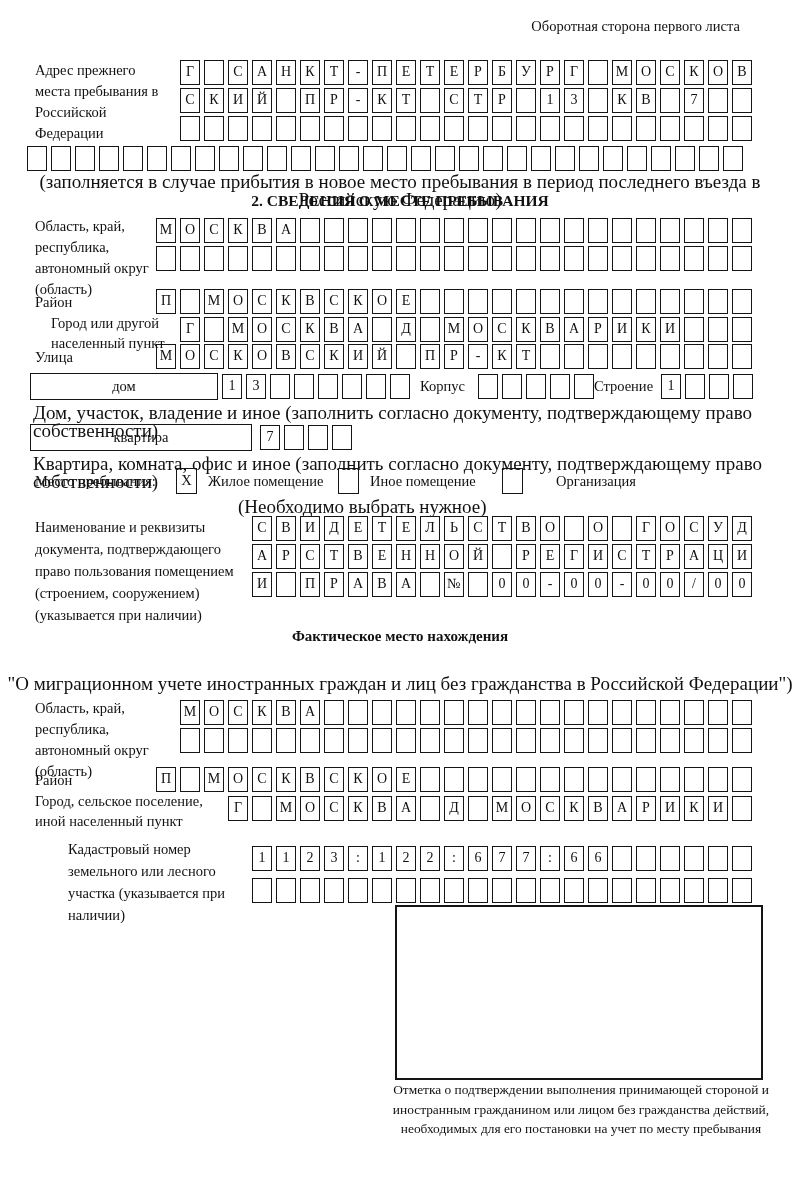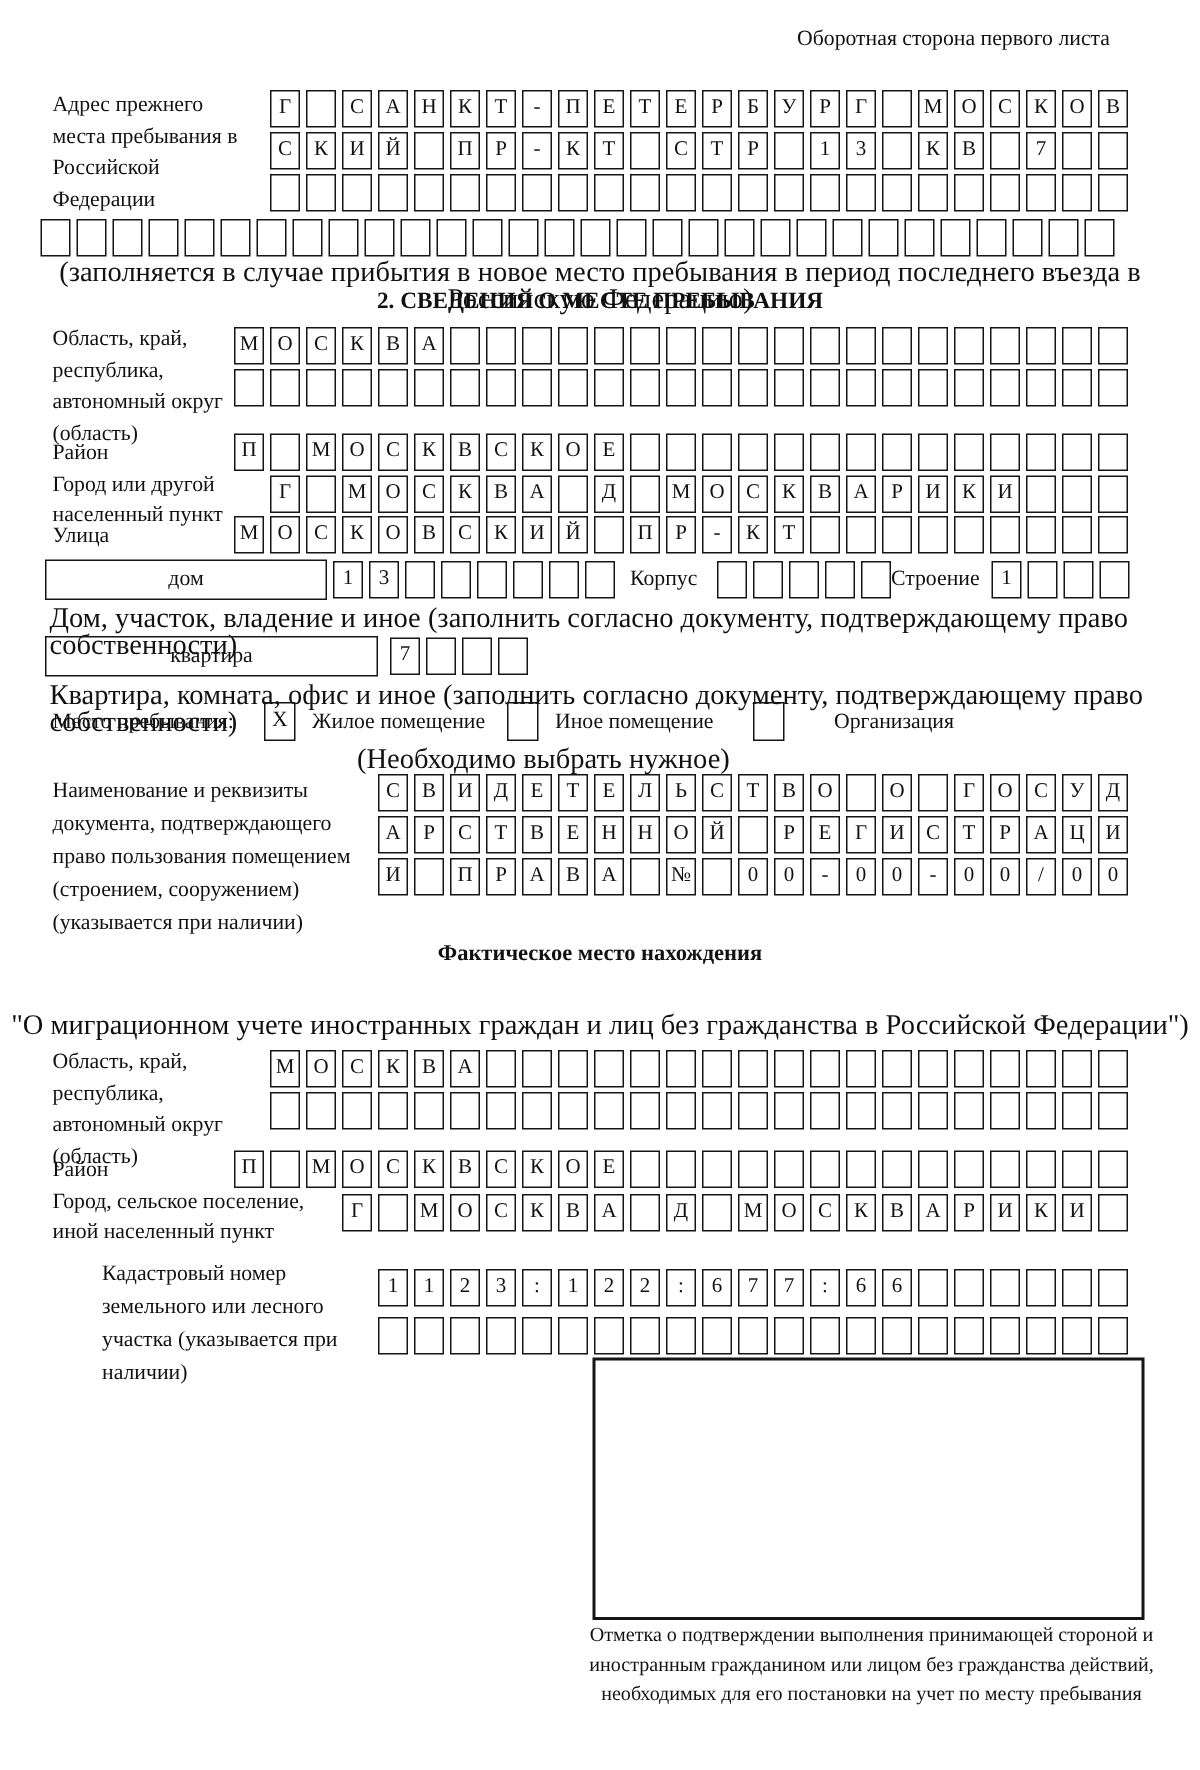--- a/index.html
+++ b/index.html
@@ -239,21 +239,21 @@
       <span class="cell"></span>
       <span class="cell"></span>
       <span class="cell"></span>
       <span class="cell"></span>
       <span class="cell"></span>
       <span class="cell"></span>
       <span class="cell"></span>
       <span class="cell"></span>
     </div>
 
-  <div class="abs lbl" style="left:35px; top:313px; width:152px; line-height:20px;">Город или другой населенный пункт</div>
+  <div class="abs lbl" style="left:51px; top:313px; width:152px; line-height:20px;">Город или другой населенный пункт</div>
   <div class="cells" style="left:180px; top:317px;">
       <span class="cell">Г</span>
       <span class="cell"></span>
       <span class="cell">М</span>
       <span class="cell">О</span>
       <span class="cell">С</span>
       <span class="cell">К</span>
       <span class="cell">В</span>
       <span class="cell">А</span>
       <span class="cell"></span>

